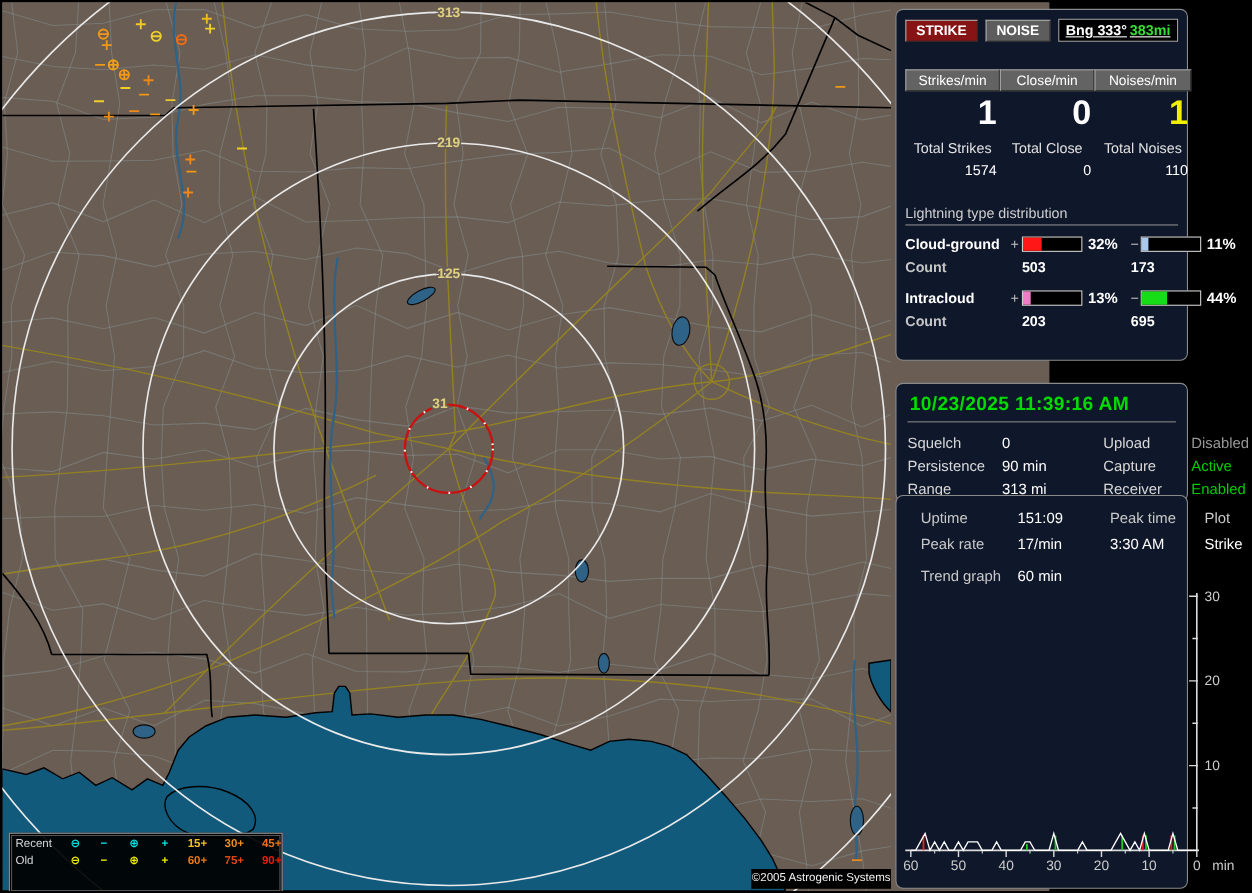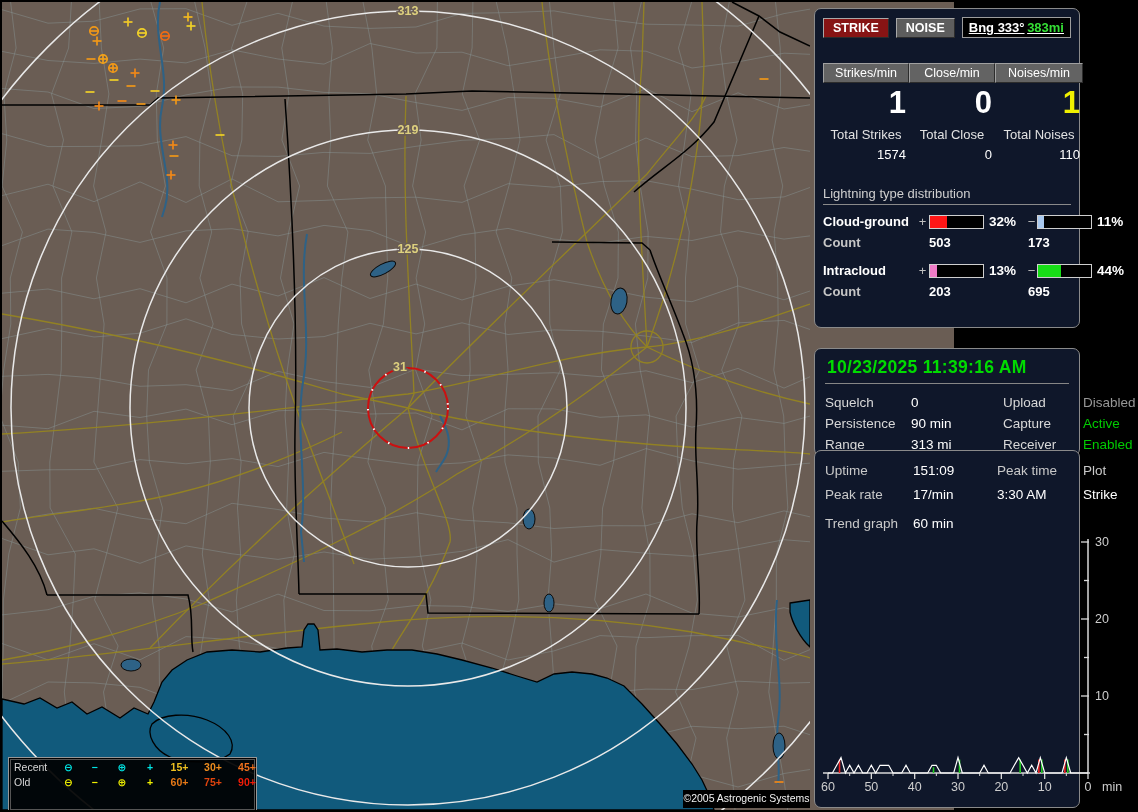--- a/index.html
+++ b/index.html
@@ -18,21 +18,21 @@
   .lg-head .lg-label{padding-left:5px;}
   .lg-sym{text-align:center;font-weight:bold;}
   .lg-age{text-align:center;font-weight:bold;}
   #copyright{position:absolute;left:681px;top:788px;width:127px;height:18px;background:#000;
       color:#f2f2f2;font-size:10.5px;text-align:center;line-height:17px;}
   
   .panel{position:absolute;left:814px;width:266px;background:#0f172a;border:1px solid #8a8a8a;
          border-radius:7px;box-sizing:border-box;font-size:13px;}
   #panel1{top:8px;height:320px;padding:8px;}
   #panel2{top:348px;height:108px;padding:6px 10px;}
-  #panel3{top:450px;height:358px;padding:6px 10px;}
+  #panel3{top:450px;height:358px;padding:6px 22px;}
   .toprow{display:flex;align-items:center;gap:7px;}
   .btn{font-weight:bold;font-size:12.5px;color:#fff;padding:2px 9px;
        border-top:1px solid #a8a8a8;border-left:1px solid #a8a8a8;
        border-bottom:1px solid #2c2c2c;border-right:1px solid #2c2c2c;cursor:pointer;}
   .btn-strike{background:#871414;}
   .btn-noise{background:#5d5d5d;}
   .bng-box{margin-left:auto;width:136px;display:flex;justify-content:space-between;
        border:1px solid #9d9d9d;background:#000;padding:2px 6px;font-weight:bold;font-size:13px;text-decoration:underline;}
   .bng-dist{color:#35df35;}
   .col3{display:grid;grid-template-columns:86px 86px 88px;justify-content:space-between;}

